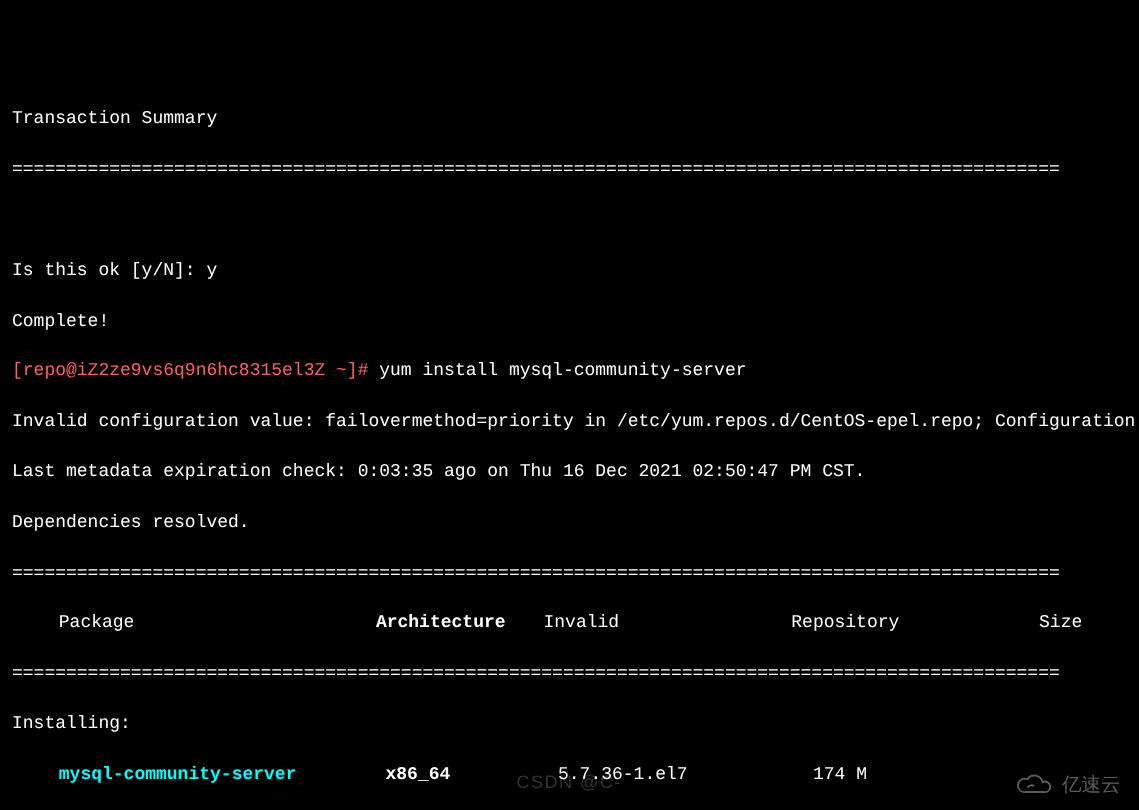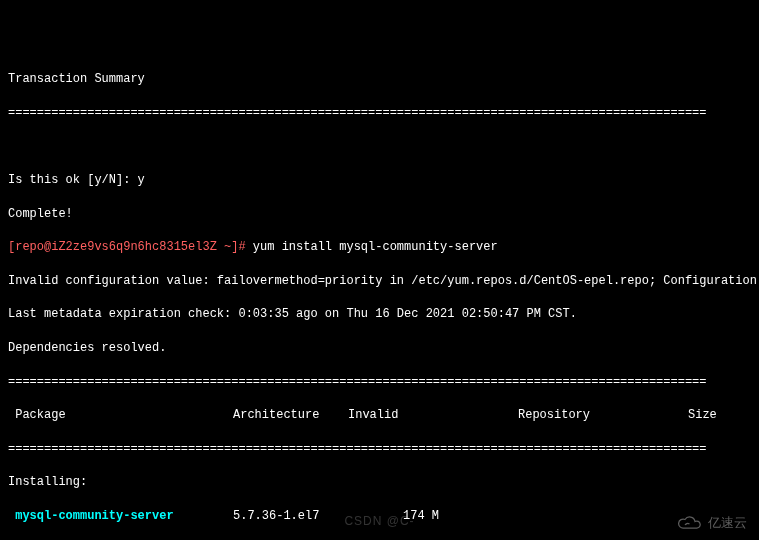--- a/index.html
+++ b/index.html
@@ -37,23 +37,23 @@
     .watermark-csdn {
       position: absolute;
       bottom: 10px;
       left: 50%;
       transform: translateX(-50%);
       font-family: sans-serif;
       font-size: 12px;
       color: rgba(200,200,200,0.25);
       letter-spacing: 1px;
     }
-    .cols { display: flex; }
+    .cols { display: flex; margin-left: 24px; }
     .col-pkg { width: 225px; }
-    .col-arch { width: 115px; }
+    .col-arch { width: 115px; font-weight: bold; }
     .col-ver { width: 170px; }
     .col-repo { width: 170px; }
     .col-size { width: 60px; text-align: left; }
   </style>
 </head>
 <body>
 
 
 
 <span class="line">Transaction Summary</span>
@@ -62,21 +62,21 @@
 <span class="line">Is this ok [y/N]: y</span>
 <span class="line">Complete!</span>
 <span class="line"><span class="prompt-user">[repo@iZ2ze9vs6q9n6hc8315el3Z ~]# </span><span>yum install mysql-community-server</span></span>
 <span class="line">Invalid configuration value: failovermethod=priority in /etc/yum.repos.d/CentOS-epel.repo; Configuration: OptionBinding with id "failovermethod" does not exist</span>
 <span class="line">Last metadata expiration check: 0:03:35 ago on Thu 16 Dec 2021 02:50:47 PM CST.</span>
 <span class="line">Dependencies resolved.</span>
 <span class="line sep">=================================================================================================</span>
 <span class="line cols"><span class="col-pkg"> Package</span><span class="col-arch">Architecture</span><span class="col-ver">Invalid</span><span class="col-repo">Repository</span><span class="col-size">Size</span></span>
 <span class="line sep">=================================================================================================</span>
 <span class="line">Installing:</span>
-<span class="line cols"><span class="col-pkg cyan-bold"> mysql-community-server</span><span class="col-ver">5.7.36-1.el7</span><span class="col-size">174 M</span></span>
+<span class="line cols"><span class="col-pkg cyan-bold"> mysql-community-server</span><span class="col-arch">x86_64</span><span class="col-ver">5.7.36-1.el7</span><span class="col-size">174 M</span></span>
 
 
 
 
 
 
 
 
 
 

